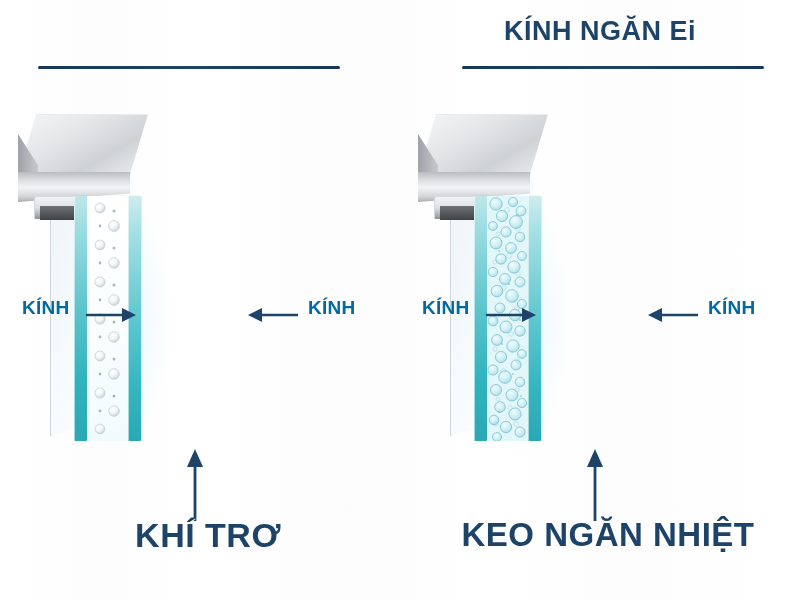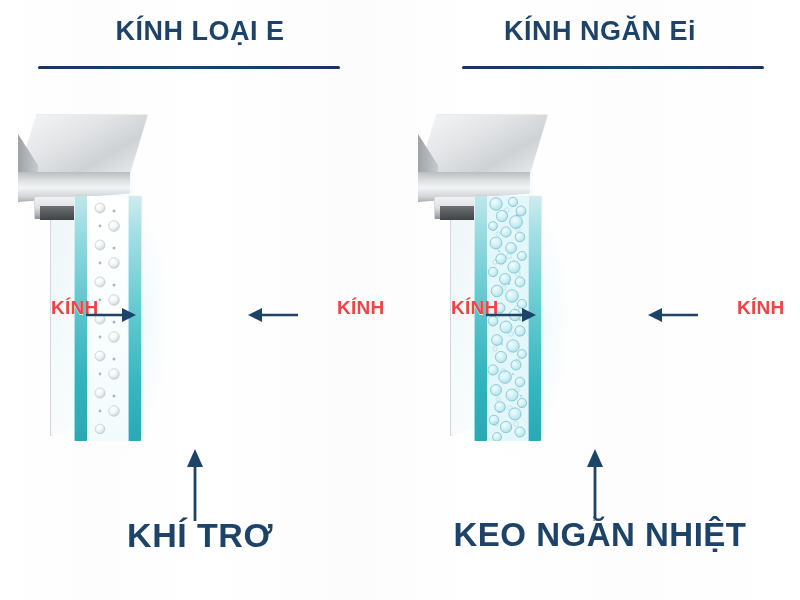--- a/index.html
+++ b/index.html
@@ -109,50 +109,49 @@
   
   .glow{
     position:absolute;left:60px;top:186px;width:110px;height:268px;
     background:radial-gradient(ellipse at 50% 50%, rgba(190,235,240,.35), rgba(255,255,255,0) 72%);
     pointer-events:none;
   }
 
   
   .side-label{
     position:absolute;
-    font-size:19px;font-weight:bold;color:#ef4444;
+    font-size:19px;font-weight:bold;color:#0369a1;
     letter-spacing:.3px;white-space:nowrap;
     text-shadow:0 1px 0 rgba(255,255,255,.8);
-    margin-left:29px;
   }
   .label-left{left:22px;top:297px;}
   .label-right{left:308px;top:297px;}
   .arrow-h{position:absolute;top:306px;}
   .arrow-h.to-right{left:86px;}
   .arrow-h.to-left{left:248px;}
 
   
   .arrow-up{position:absolute;left:185px;top:449px;}
   .caption{
     position:absolute;left:0;top:516px;width:100%;
     text-align:center;
     font-size:34px;font-weight:bold;color:#1d4468;
     letter-spacing:.5px;white-space:nowrap;
     text-shadow:0 1px 0 rgba(255,255,255,.85);
+    padding-left:8px;
   }
   .panel.right .caption{font-size:33px;}
 </style>
 </head>
 <body>
 
 <div id="bg-wash"></div>
 
 <div class="panel left">
 
-  <div class="title">KÍNH LOẠI E</div>
   <div class="title-rule"></div>
 
   <div class="assembly">
     <div class="glow"></div>
     <div class="slab"></div>
 
     <div class="cap">
       <div class="cap-top"></div>
       <div class="cap-left"></div>
       <div class="cap-front"></div>

